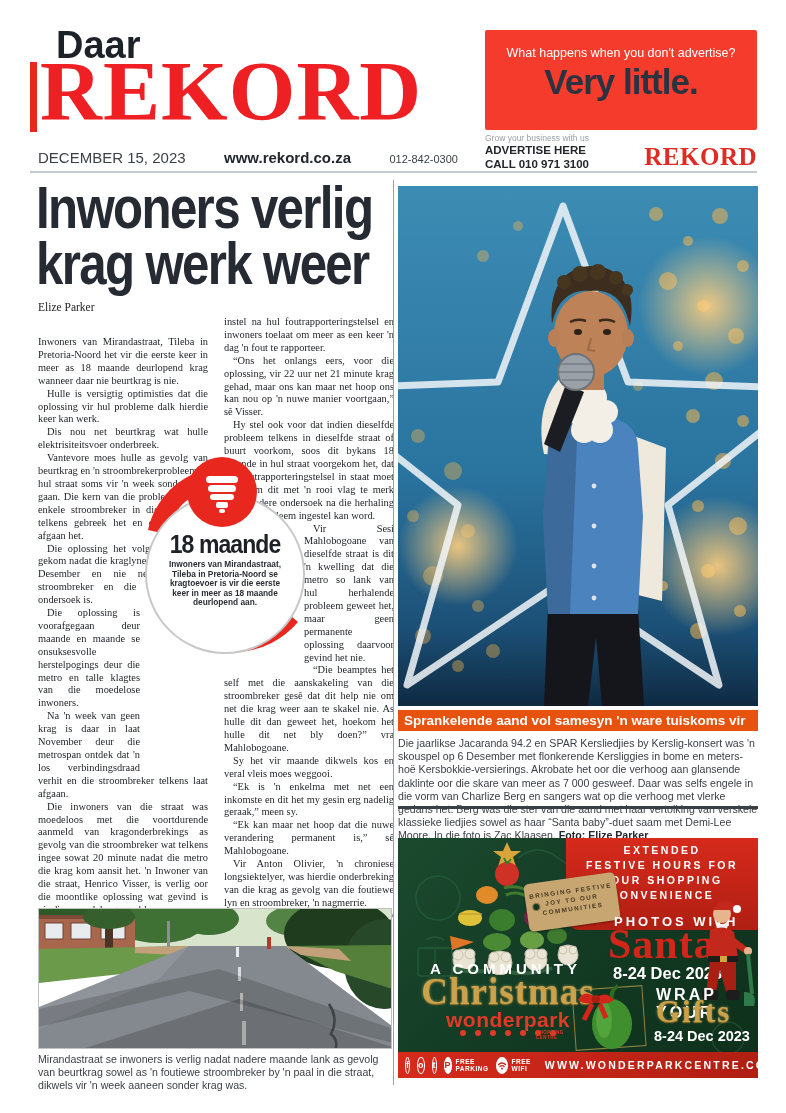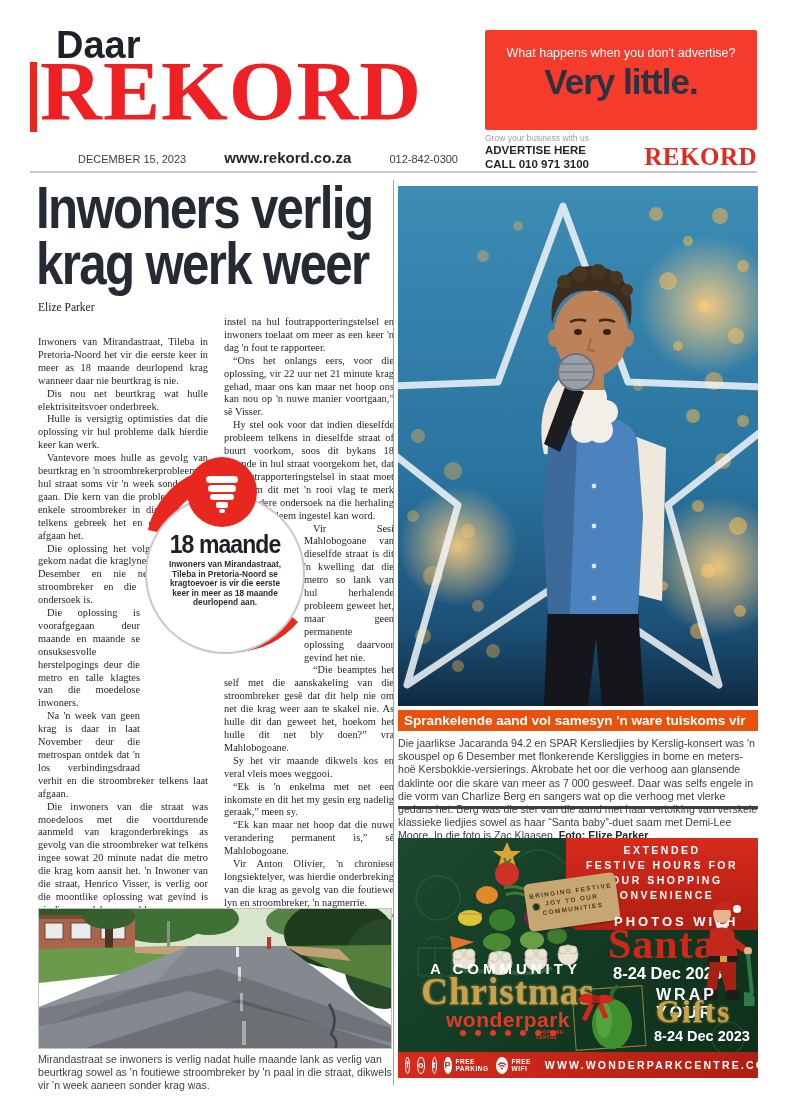--- a/index.html
+++ b/index.html
@@ -6,21 +6,21 @@
   .page{position:relative;width:786px;height:1113px;background:#ffffff;overflow:hidden;
         font-family:"Liberation Sans",sans-serif;}
   .abs{position:absolute;}
 
   
   .red-stripe{left:30px;top:62px;width:7px;height:70px;background:#e8281e;}
   .edition{left:56px;top:24px;font-size:38px;font-weight:700;color:#1d2128;letter-spacing:0;}
   .masthead{left:40px;top:50px;font-family:"Liberation Serif",serif;font-weight:700;
             font-size:84px;color:#ee2024;letter-spacing:1px;line-height:1;transform:scaleX(1.02);transform-origin:left top;}
   .dateline{left:38px;top:149px;width:420px;display:flex;justify-content:space-between;align-items:baseline;color:#3c4148;}
-  .dateline .d1{font-size:11px;margin-left:40px;}
+  .dateline .d1{font-size:15px;}
   .dateline .d2{font-size:15px;font-weight:700;color:#23262c;}
   .dateline .d3{font-size:11px;}
   .head-rule{left:30px;top:171px;width:727px;height:2px;background:#c7cacd;}
 
   
   .topad{left:485px;top:30px;width:272px;height:133px;}
   .topad-red{position:absolute;left:0;top:0;width:272px;height:100px;background:#f53b2c;border-radius:2px;
              text-align:center;color:#fff;}
   .topad-q{margin-top:16px;font-size:12.5px;}
   .topad-a{margin-top:2px;font-size:35px;font-weight:800;color:#2c3340;letter-spacing:-1px;}
@@ -129,22 +129,22 @@
 
   <div class="abs headline">
     <div>Inwoners verlig</div>
     <div>krag werk weer</div>
   </div>
   <div class="abs byline">Elize Parker</div>
 
   <div class="col col1">
     <div class="lead">
         <p>Inwoners van Mirandastraat, Tileba in Pretoria-Noord het vir die eerste keer in meer as 18 maande deurlopend krag wanneer daar nie beurtkrag is nie.</p>
+        <p>Hulle is versigtig optimisties dat die oplossing vir hul probleme dalk hierdie keer kan werk.</p>
         <p>Dis nou net beurtkrag wat hulle elektrisiteitsvoer onderbreek.</p>
-        <p>Hulle is versigtig optimisties dat die oplossing vir hul probleme dalk hierdie keer kan werk.</p>
         <p>Vantevore moes hulle as gevolg van beurtkrag en 'n stroombrekerprobleem in hul straat soms vir 'n week sonder krag gaan. Die kern van die probleem was 'n enkele stroombreker in die straat wat telkens gebreek het en die krag laat afgaan het.</p>
         <p>Die oplossing het volgens inwoners gekom nadat die kraglyne opsigself op 3 Desember en nie net bloot die stroombreker en die kragpaal nie, ondersoek is.</p>
       </div>
     <div><span class="cut-r"></span><span style="display:contents"><p>Die oplossing is voorafgegaan deur maande en maande se onsuksesvolle herstelpogings deur die metro en talle klagtes van die moedelose inwoners.</p><p>Na 'n week van geen krag is daar in laat November deur die metrospan ontdek dat 'n los verbindingsdraad verhit en die stroombreker telkens laat afgaan.</p><p>Die inwoners van die straat was moedeloos met die voortdurende aanmeld van kragonderbrekings as gevolg van die stroombreker wat telkens ingee sowat 20 minute nadat die metro die krag kom aansit het. 'n Inwoner van die straat, Henrico Visser, is verlig oor die moontlike oplossing wat gevind is vir die maandelange probleem.</p><p>“As die krag aankom na beurtkrag, dan breek die stroombreker na 'n rukkie by 'n paal in ons straat. Ons het dan die gebreekte stroombreker gerapporteer by die metro.</p></span></div>
   </div>
   <div class="col col2">
     <div class="lead">
         <p>instel na hul foutrapporteringstelsel en inwoners toelaat om meer as een keer 'n dag 'n fout te rapporteer.</p>
         <p>“Ons het onlangs eers, voor die oplossing, vir 22 uur net 21 minute krag gehad, maar ons kan maar net hoop ons kan nou op 'n nuwe manier voortgaan,” sê Visser.</p>
         <p>Hy stel ook voor dat indien dieselfde probleem telkens in dieselfde straat of buurt voorkom, soos dit bykans 18 maande in hul straat voorgekom het, dat die foutrapporteringstelsel in staat moet wees om dit met 'n rooi vlag te merk sodat nadere ondersoek na die herhaling van die probleem ingestel kan word.</p>
@@ -305,21 +305,21 @@
         <rect x="199" y="58" width="3" height="14" fill="#dcdcdc"></rect>
       <rect x="201" y="84" width="3" height="18" fill="#d6d6d6"></rect>
         <rect x="203" y="112" width="4" height="24" fill="#d0d0d0"></rect>
       <polygon points="0,100 180,60 354,120 354,134 150,82 0,118" fill="#000000" opacity="0.16"></polygon>
       <polygon points="40,141 200,90 354,138 354,141" fill="#000000" opacity="0.18"></polygon>
       <path d="M290 95 Q300 110 292 125 Q300 132 296 141" stroke="#3e4349" stroke-width="2.5" fill="none"></path>
       <rect x="128" y="12" width="3" height="26" fill="#8a8f94"></rect>
       <rect x="228" y="28" width="4" height="12" fill="#b03a2c"></rect>
     </svg>
   </div>
-  <div class="abs street-cap">Mirandastraat se inwoners is verlig nadat hulle maande lank as verlig van beurtkrag sowel as 'n foutiewe stroombreker by 'n paal in die straat, dikwels vir 'n week aaneen sonder krag was.</div>
+  <div class="abs street-cap">Mirandastraat se inwoners is verlig nadat nadere maande lank as gevolg van beurtkrag sowel as 'n foutiewe stroombreker by 'n paal in die straat, dikwels vir 'n week aaneen sonder krag was.</div>
 
   <div class="abs wpad">
     <svg width="360" height="240" viewBox="0 0 360 240" style="position:absolute;left:0;top:0">
       <g fill="none" stroke="#3a7a54" stroke-width="1.5" opacity="0.35">
         <circle cx="40" cy="60" r="22"></circle>
           <rect x="20" y="110" width="34" height="28" rx="3"></rect>
         <path d="M20 110 L54 110 M37 110 L37 138 M28 102 Q37 96 46 102"></path>
         <circle cx="330" cy="200" r="16"></circle>
           <path d="M470 30 Q500 60 470 90"></path>
         <rect x="300" y="30" width="30" height="24" rx="3" transform="rotate(8 315 42)"></rect>

